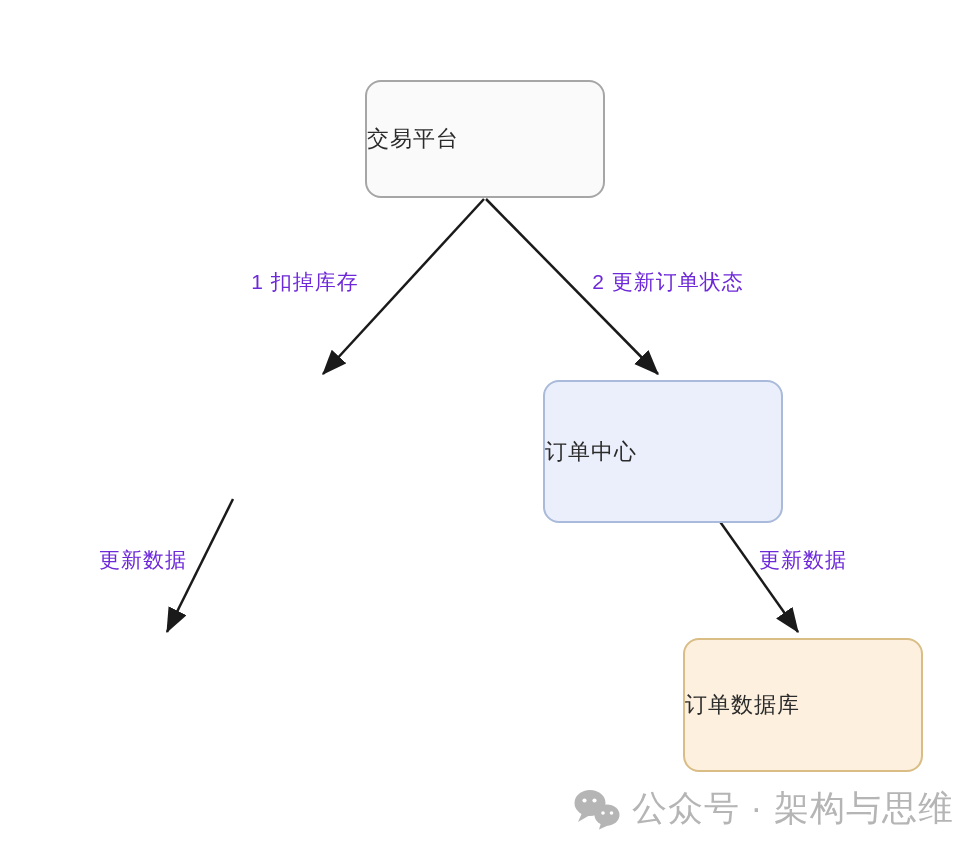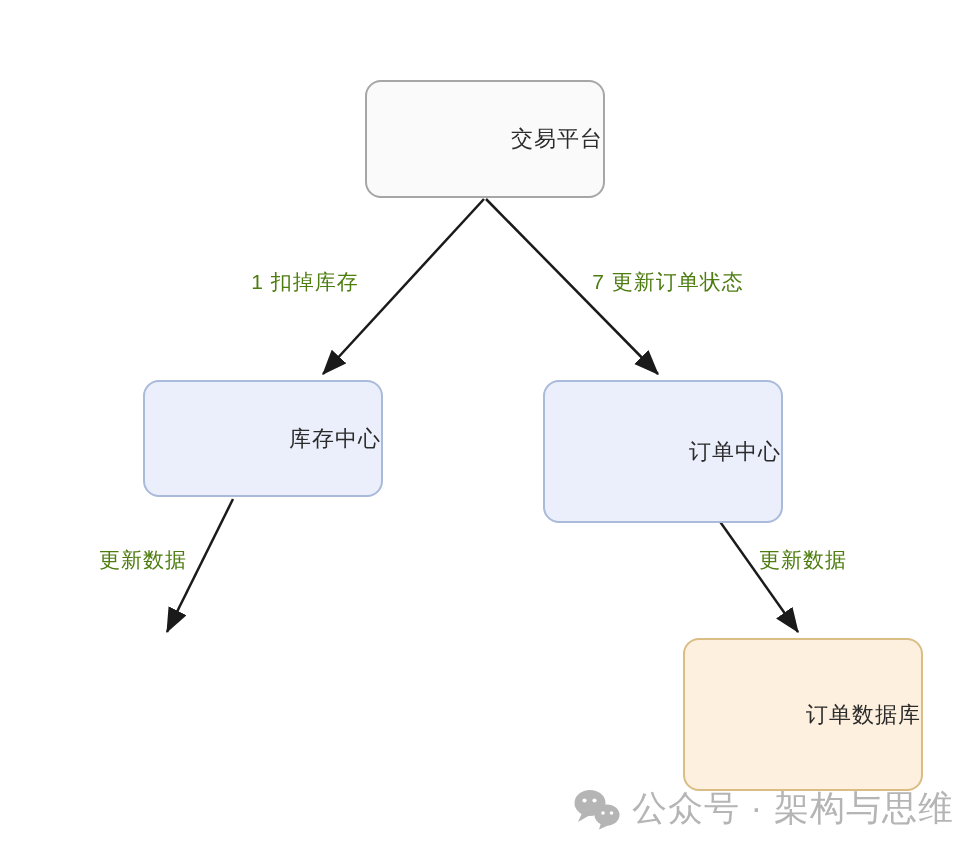--- a/index.html
+++ b/index.html
@@ -27,48 +27,48 @@
     stroke: var(--arrow, #1a1a1a);
     stroke-width: 2.5;
   }
   .node {
     position: absolute;
     box-sizing: border-box;
     border-radius: 16px;
     border: 2px solid #999;
     display: flex;
     align-items: center;
-    justify-content: flex-end;
+    justify-content: flex-start;
     font-size: 22px;
     color: #2b2b2b;
     letter-spacing: 1px;
   }
   .node-platform {
     left: 365px; top: 80px; width: 240px; height: 118px;
     background: var(--node-platform-fill, #fafafa);
     border-color: var(--node-platform-border, #a6a6a6);
   }
   .node-center {
     background: var(--node-center-fill, #eaeffb);
     border-color: var(--node-center-border, #a9bada);
   }
   .node-inventory-center { left: 143px; top: 380px; width: 240px; height: 117px; }
   .node-order-center     { left: 543px; top: 380px; width: 240px; height: 143px; }
   .node-db {
     background: var(--node-db-fill, #fdf0de);
     border-color: var(--node-db-border, #d9bd85);
   }
   .node-inventory-db { left: 43px;  top: 638px; width: 240px; height: 119px; }
-  .node-order-db     { left: 683px; top: 638px; width: 240px; height: 153px; padding-left: 12px; }
+  .node-order-db     { left: 683px; top: 638px; width: 240px; height: 134px; }
 
   .edge-label {
     position: absolute;
     transform: translate(-50%, -50%);
     font-size: 21px;
-    color: #4d7c0f;
+    color: #6d28d9;
     white-space: nowrap;
     letter-spacing: 1px;
   }
   .edge-label-deduct        { left: 305px; top: 282px; }
   .edge-label-update-order  { left: 668px; top: 282px; }
   .edge-label-inv-data      { left: 143px; top: 560px; }
   .edge-label-ord-data      { left: 803px; top: 560px; }
 
   .watermark {
     position: absolute;
@@ -99,35 +99,32 @@
     <line x1="484" y1="199" x2="323" y2="374" marker-end="url(#arrowhead)"></line>
     <line x1="486" y1="199" x2="658" y2="374" marker-end="url(#arrowhead)"></line>
     <line x1="233" y1="499" x2="167" y2="632" marker-end="url(#arrowhead)"></line>
     <line x1="704" y1="499" x2="798" y2="632" marker-end="url(#arrowhead)"></line>
   </svg>
 
   <div class="node node-platform">
     <span>交易平台</span>
   </div>
 
-  <div class="node node-center node-inventory-center">
-    <span>库存中心</span>
-  </div>
 
   <div class="node node-center node-order-center">
     <span>订单中心</span>
   </div>
 
 
   <div class="node node-db node-order-db">
     <span>订单数据库</span>
   </div>
 
   <div class="edge-label edge-label-deduct">1 扣掉库存</div>
-  <div class="edge-label edge-label-update-order">7 更新订单状态</div>
+  <div class="edge-label edge-label-update-order">2 更新订单状态</div>
   <div class="edge-label edge-label-inv-data">更新数据</div>
   <div class="edge-label edge-label-ord-data">更新数据</div>
 
   <div class="watermark">
     <svg class="wechat-icon" width="50" height="42" viewBox="0 0 50 42">
       <g fill="#b5b5b5">
         <ellipse cx="18" cy="15" rx="15.5" ry="13"></ellipse>
         <path d="M10 25 L6 34 L18 27 Z"></path>
         <ellipse cx="35" cy="27" rx="12.5" ry="10.5"></ellipse>
         <path d="M29 35 L27 41.5 L37 37 Z"></path>

